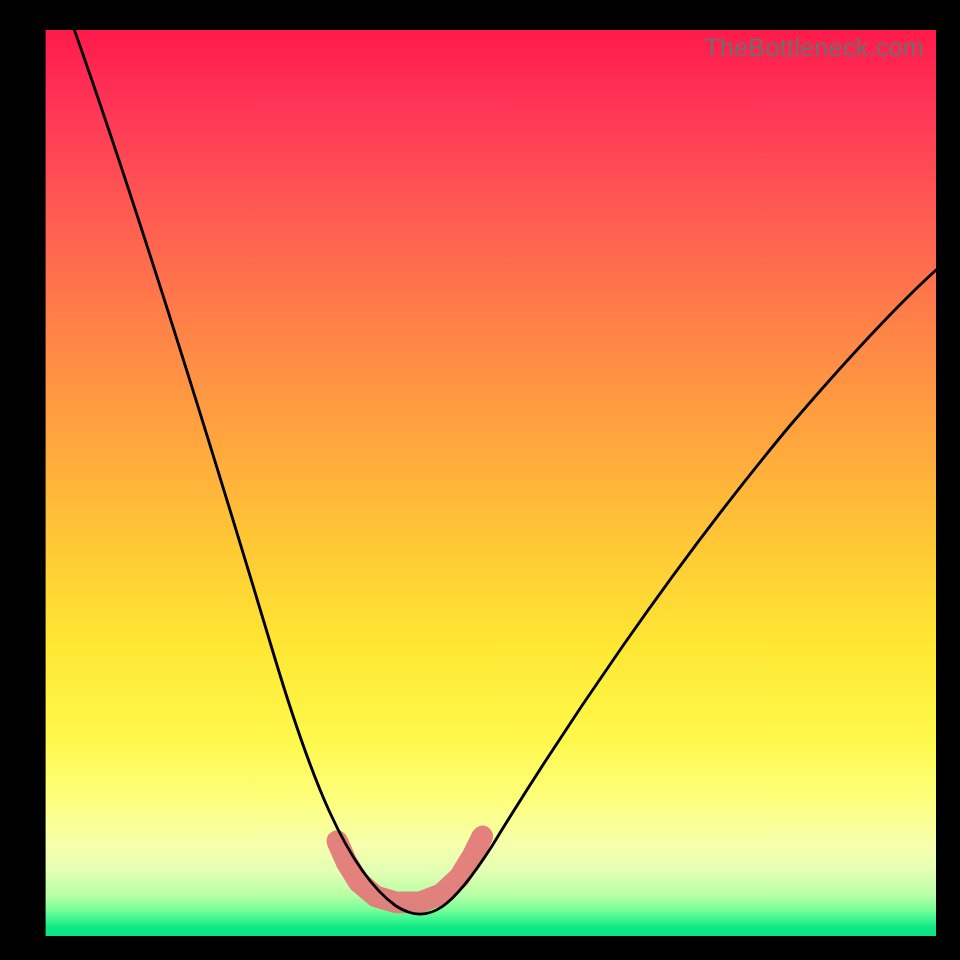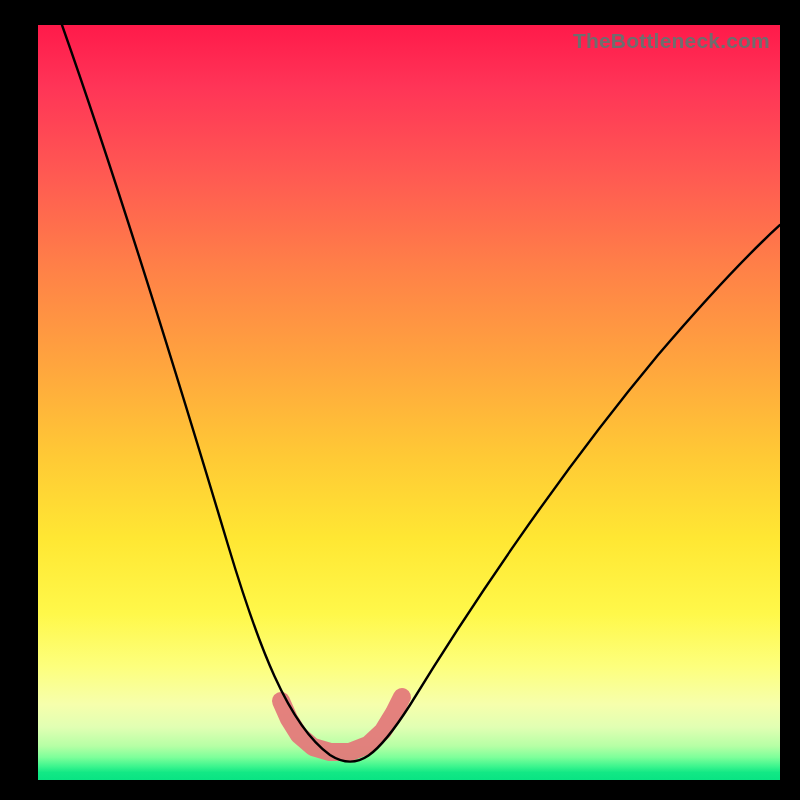--- a/index.html
+++ b/index.html
@@ -45,21 +45,21 @@
       #12e885 99%,
       #09e483 100%
     );
   }
   .watermark {
     position: absolute;
     top: 4px;
     right: 10px;
     color: #6e6e6e;
     font-size: 21px;
-    font-weight: 700;
+    font-weight: 400;
     letter-spacing: 0.2px;
     user-select: none;
   }
   svg.overlay {
     position: absolute;
     left: 0;
     top: 0;
     width: 742px;
     height: 755px;
   }

